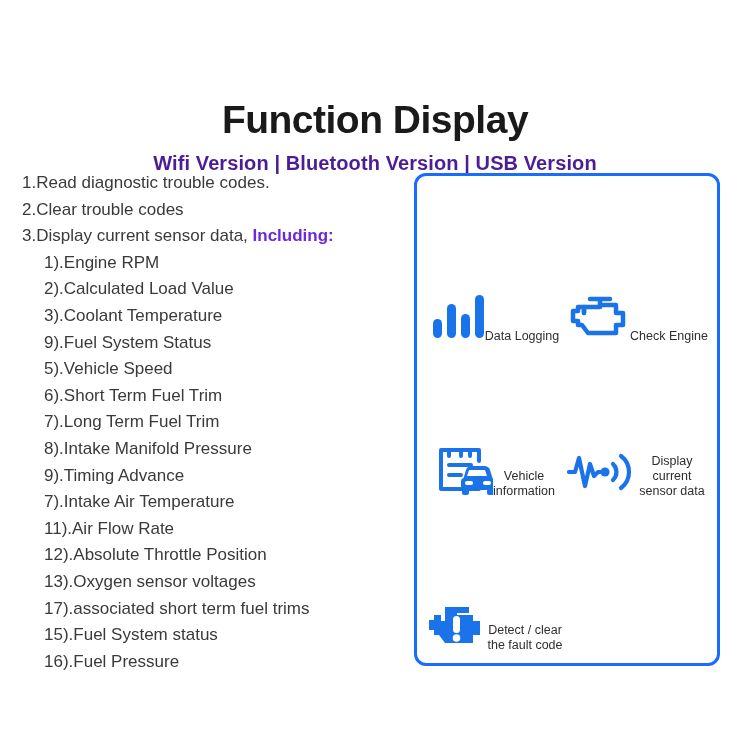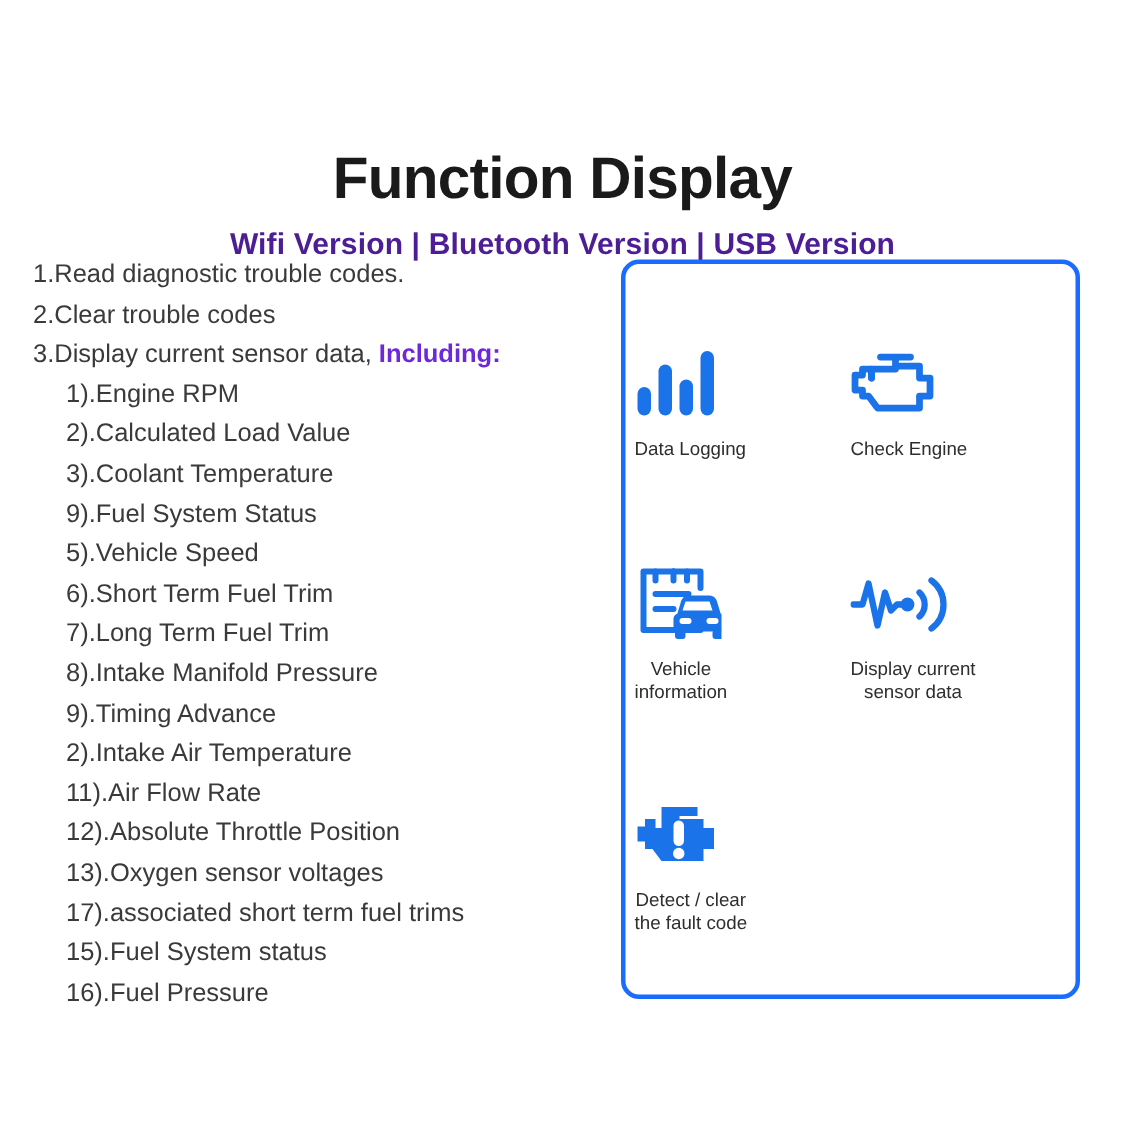--- a/index.html
+++ b/index.html
@@ -75,22 +75,22 @@
     position: absolute;
     inset: 0;
     display: grid;
     grid-template-columns: 1fr 1fr;
     grid-template-rows: 1fr 1fr 1fr;
     padding: 14px 6px 10px 6px;
     box-sizing: border-box;
   }
   .icon-cell {
     display: flex;
-    flex-direction: column;
-    align-items: flex-start;
+    flex-direction: row;
+    align-items: flex-end;
     justify-content: center;
   }
   .icon-art {
     height: 56px;
     display: flex;
     align-items: center;
     justify-content: center;
   }
   .icon-label {
     margin-top: 9px;
@@ -115,21 +115,21 @@
   <div class="list-row"><span>3.Display current sensor data, </span><span class="incl">Including:</span></div>
   <div class="list-row sub">1).Engine RPM</div>
   <div class="list-row sub">2).Calculated Load Value</div>
   <div class="list-row sub">3).Coolant Temperature</div>
   <div class="list-row sub">9).Fuel System Status</div>
   <div class="list-row sub">5).Vehicle Speed</div>
   <div class="list-row sub">6).Short Term Fuel Trim</div>
   <div class="list-row sub">7).Long Term Fuel Trim</div>
   <div class="list-row sub">8).Intake Manifold Pressure</div>
   <div class="list-row sub">9).Timing Advance</div>
-  <div class="list-row sub">2).Intake Air Temperature</div>
+  <div class="list-row sub">7).Intake Air Temperature</div>
   <div class="list-row sub">11).Air Flow Rate</div>
   <div class="list-row sub">12).Absolute Throttle Position</div>
   <div class="list-row sub">13).Oxygen sensor voltages</div>
   <div class="list-row sub">17).associated short term fuel trims</div>
   <div class="list-row sub">15).Fuel System status</div>
   <div class="list-row sub">16).Fuel Pressure</div>
 </div>
 
 <div id="icon-panel">
   <div id="icon-grid">

